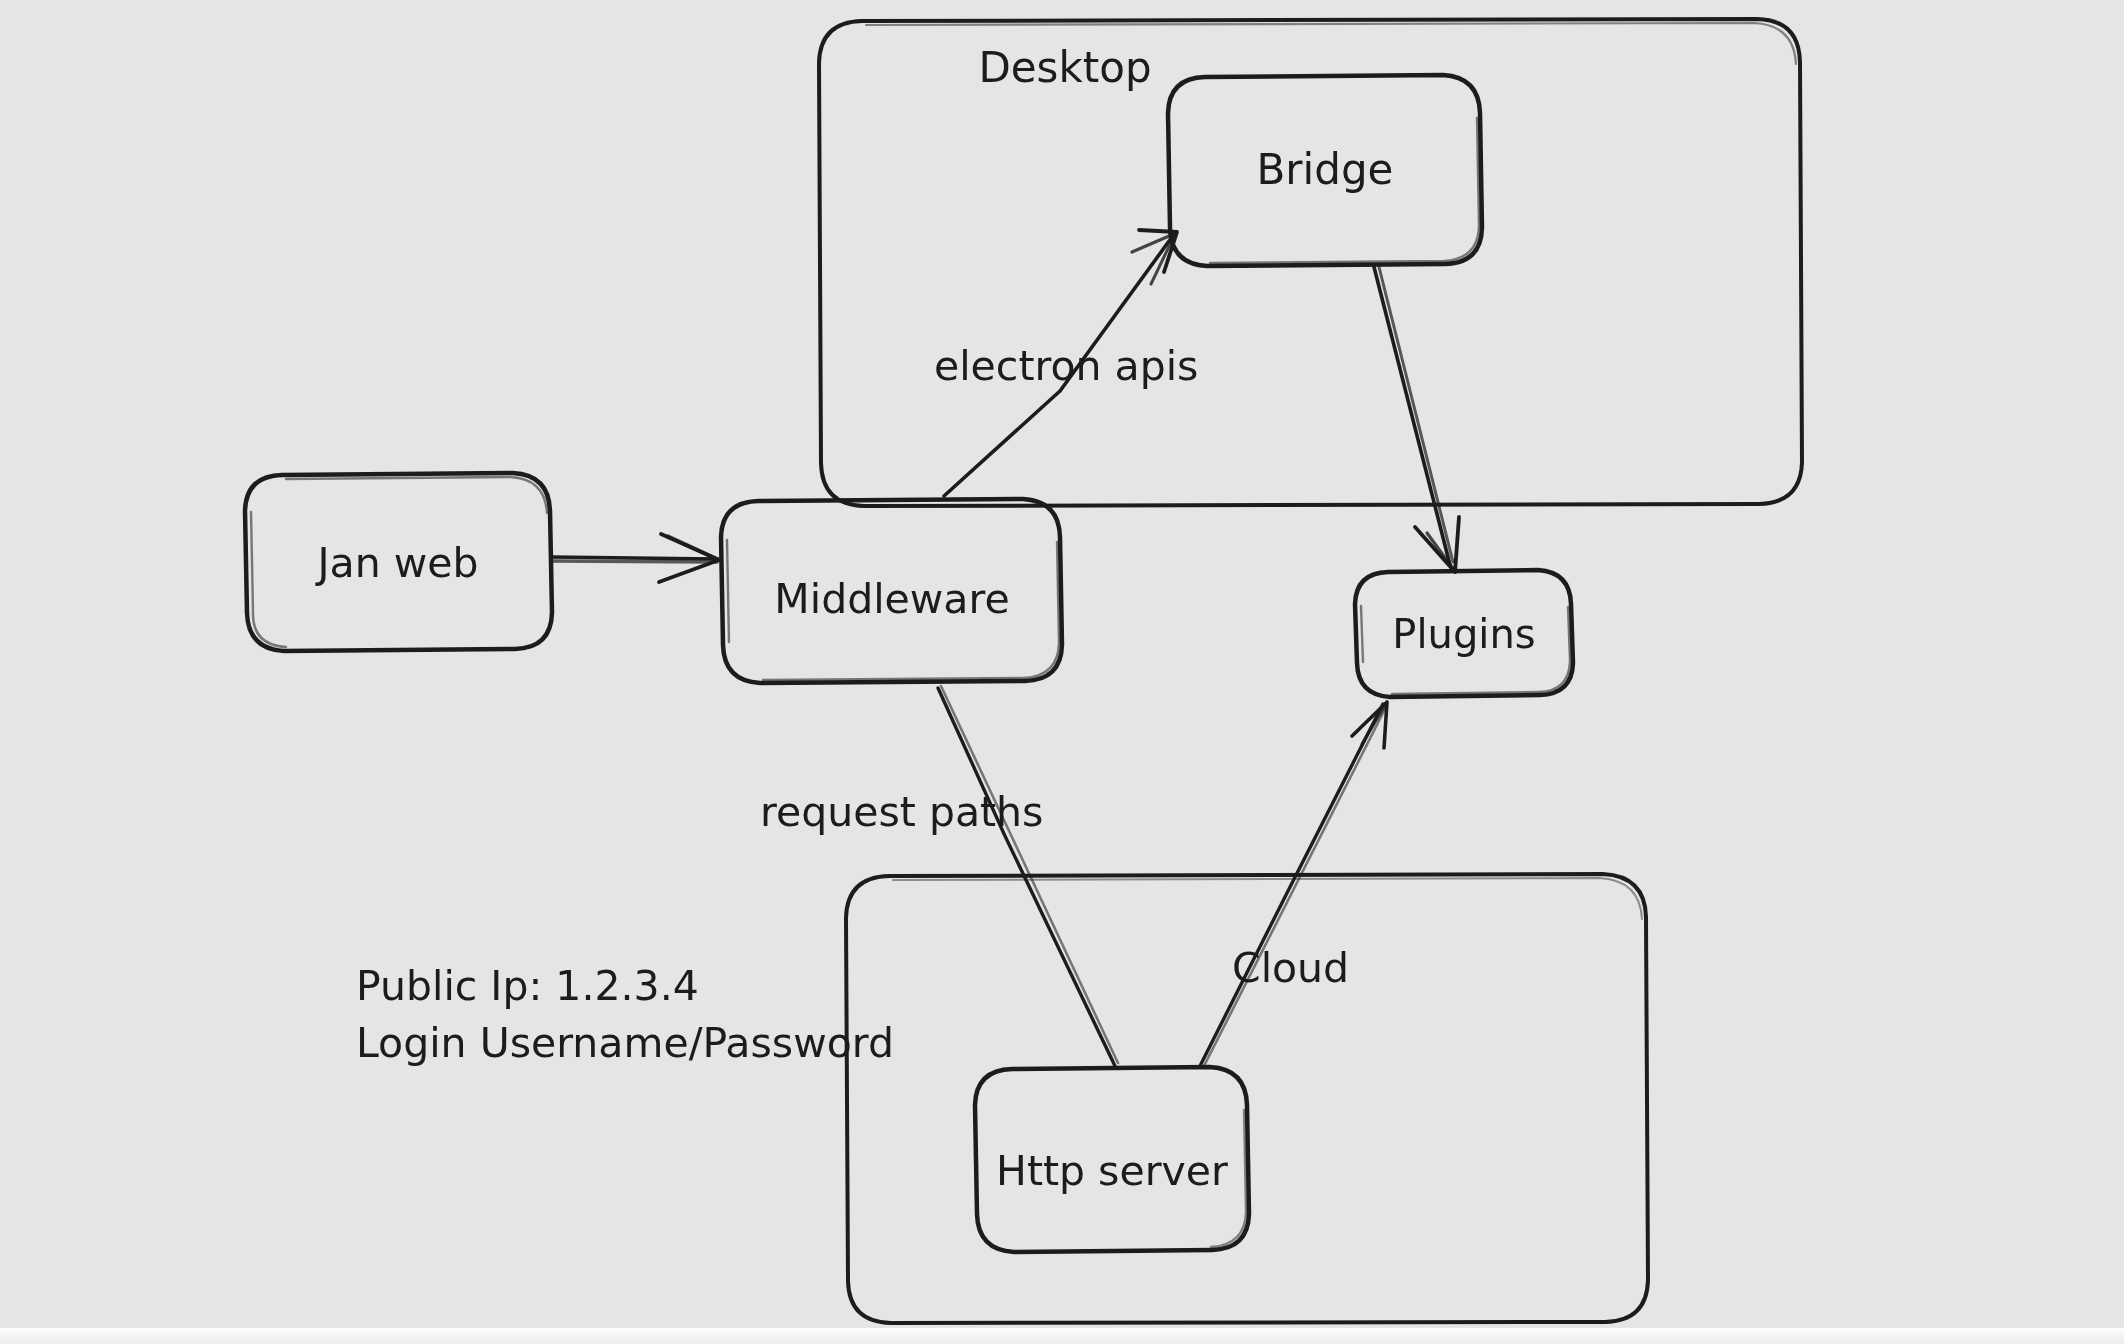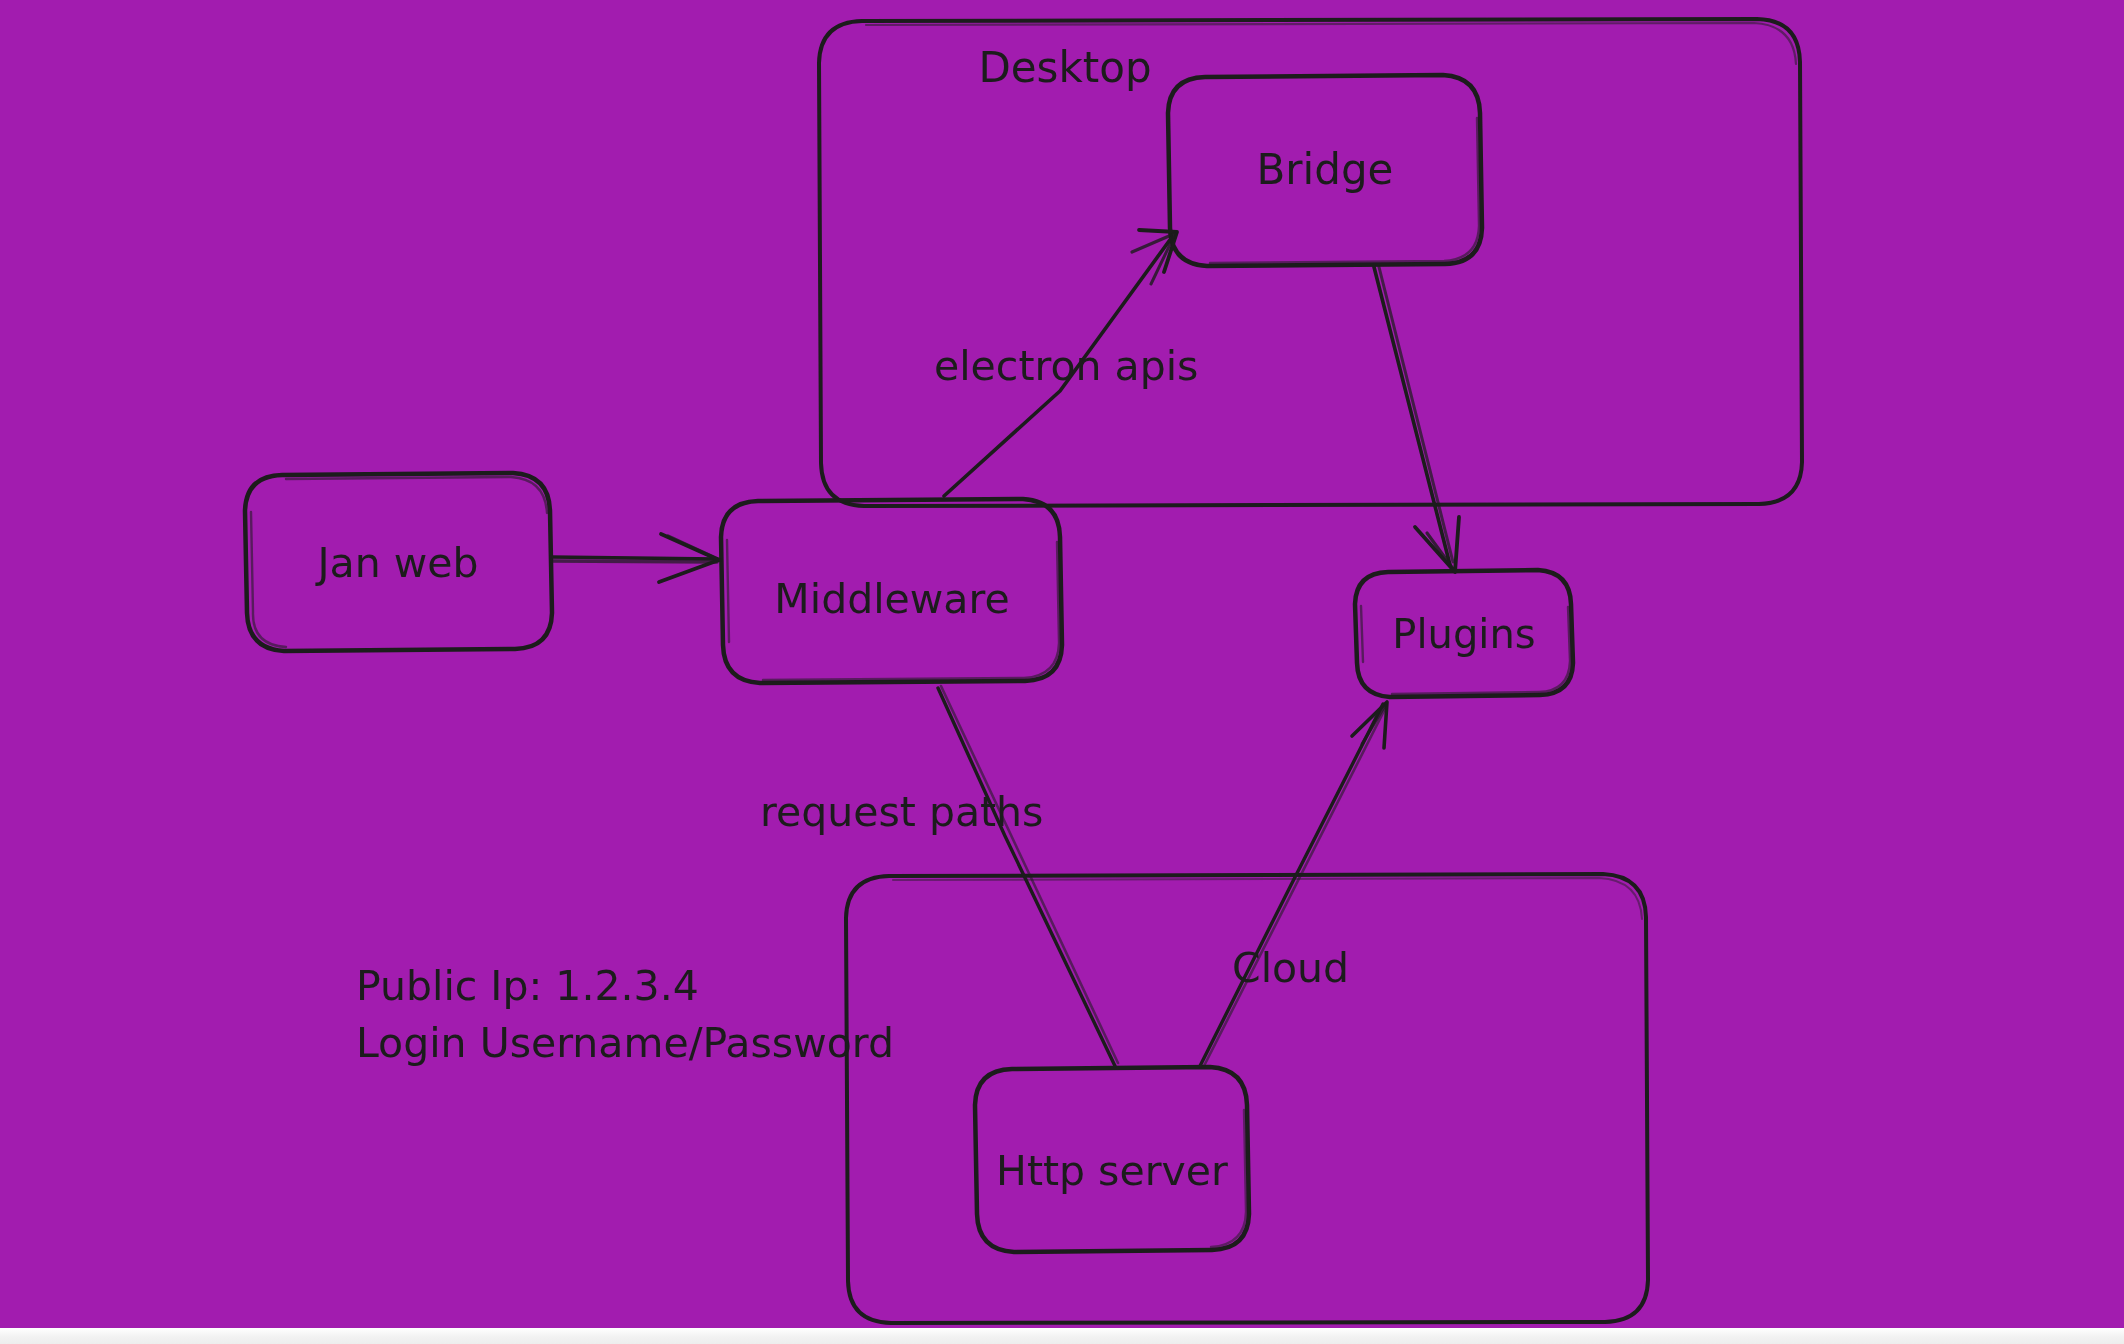--- a/index.html
+++ b/index.html
@@ -8,21 +8,21 @@
     padding: 0;
     background: #ffffff;
   }
   body {
     font-family: "DejaVu Sans", sans-serif;
   }
   #canvas {
     position: relative;
     width: 2124px;
     height: 1344px;
-    background: #a21caf;
+    background: #e5e5e5;
     overflow: hidden;
   }
   #diagram-svg {
     position: absolute;
     top: 0;
     left: 0;
     width: 2124px;
     height: 1344px;
   }
   .hand-text {

